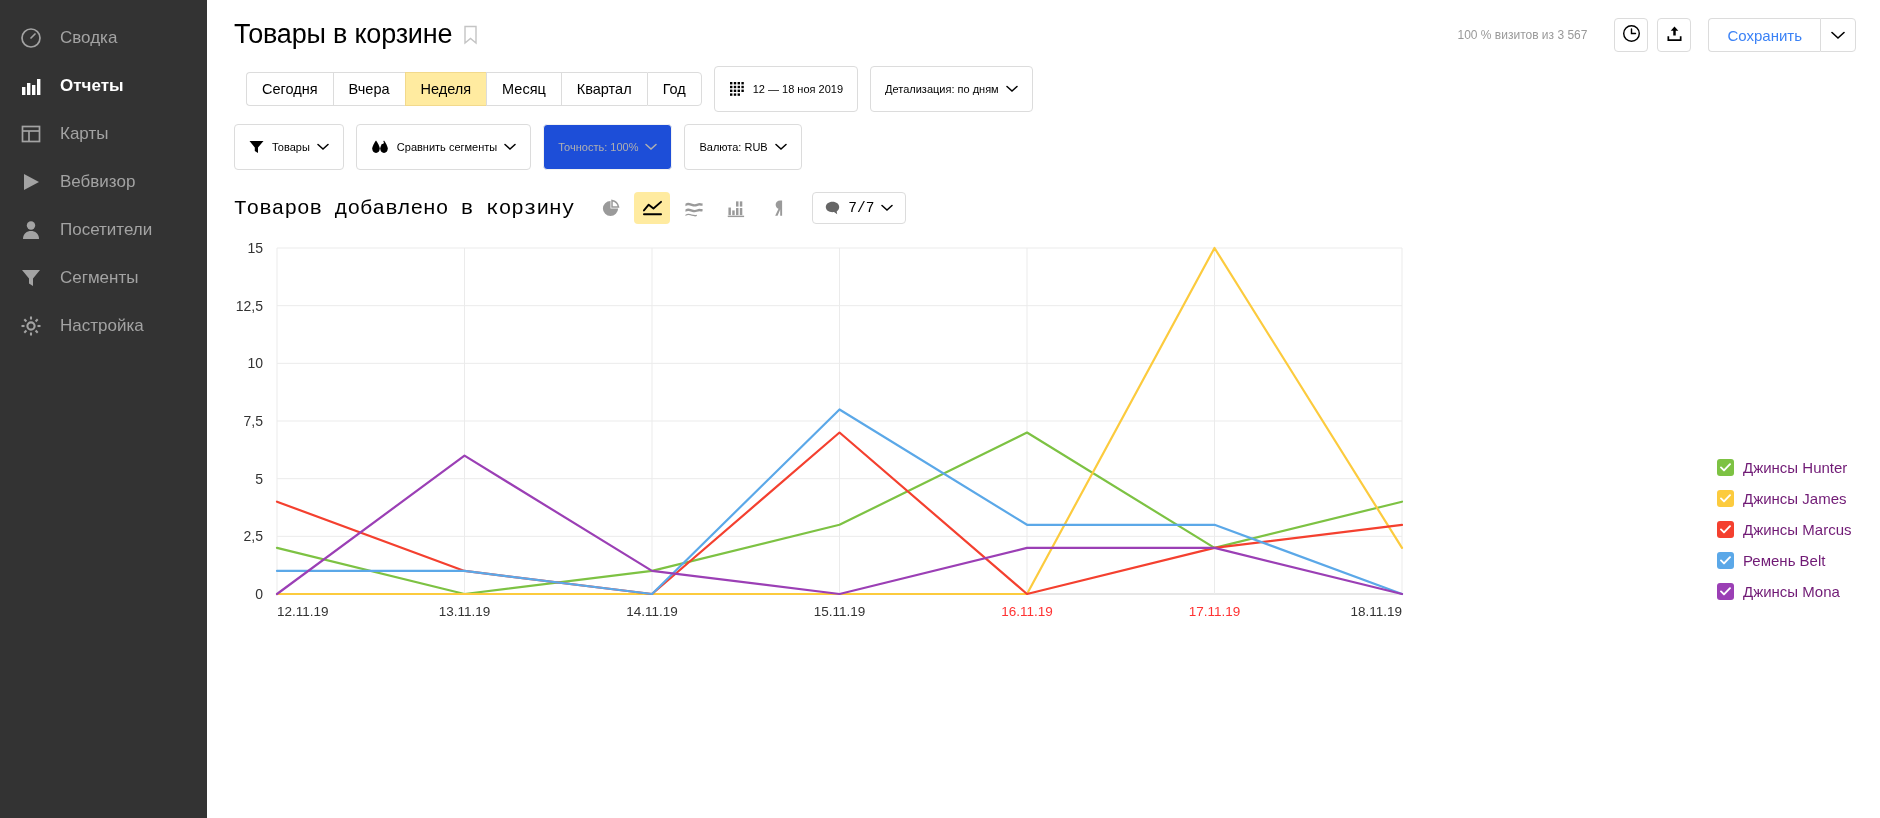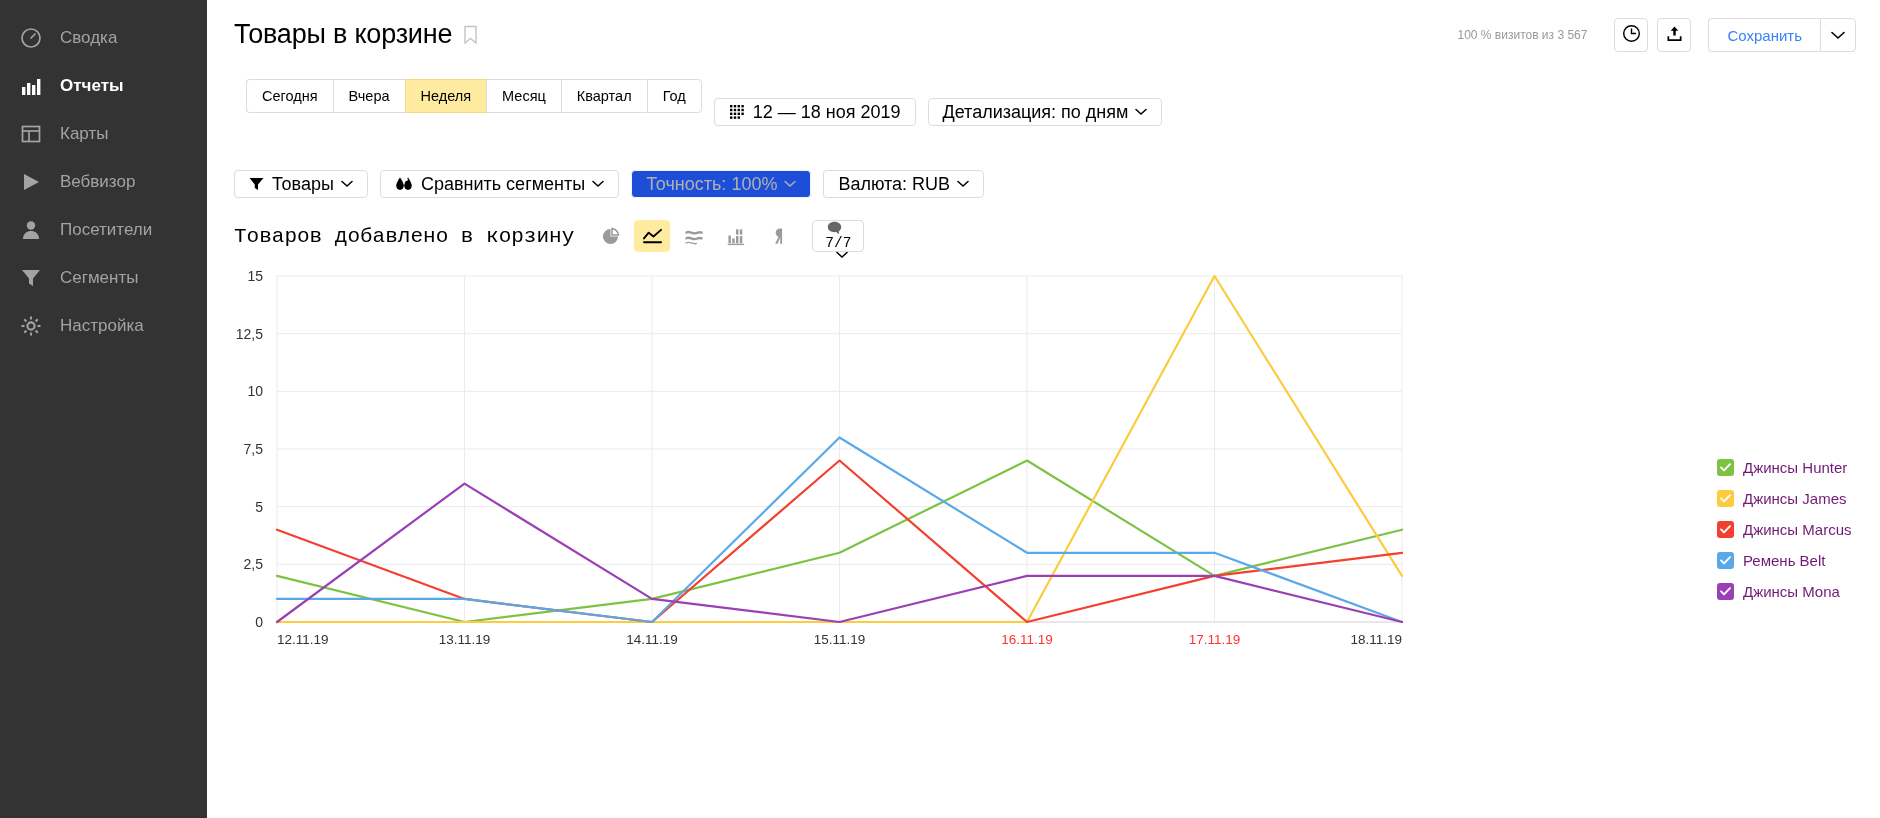--- a/index.html
+++ b/index.html
@@ -81,25 +81,25 @@
     border: 1px solid #dcdcdc; border-right: none;
     background: #fff; font-size: 14.5px; color: #000;
     display: flex; align-items: center; cursor: pointer;
     font-family: inherit; white-space: nowrap;
   }
   .seg-btn:first-child { border-radius: 4px 0 0 4px; margin-left: 12px; }
   .seg-btn:last-child { border-right: 1px solid #dcdcdc; border-radius: 0 4px 4px 0; }
   .seg-btn.selected { background: #ffeba0; border-color: #f2d98c; }
 
   .pill {
-    height: 28px; padding: 0 14px;
+    height: 46px; padding: 0 14px;
     border: 1px solid #dcdcdc; border-radius: 4px;
-    background: #fff; font-size: 18px; color: #000;
+    background: #fff; font-size: 11px; color: #000;
     display: flex; align-items: center; cursor: pointer;
-    margin-left: 12px; font-family: inherit; white-space: nowrap; margin-top: 32px;
+    margin-left: 12px; font-family: inherit; white-space: nowrap;
   }
   .pill.first { margin-left: 0; }
   .pill.disabled { background: #1d4ed8; border-color: #f2f2f2; color: #b0b0b0; cursor: default; }
   .pill .pico { margin-right: 8px; display: flex; align-items: center; }
   .pill .caret { margin-left: 7px; display: flex; align-items: center; }
 
   
   .filter-row {
     display: flex; align-items: center;
     padding-left: 27px; margin-top: 20px; height: 38px;
@@ -125,21 +125,20 @@
     display: flex; align-items: center; justify-content: center;
     margin-right: 6px;
   }
   .viz-btn.active { background: #ffeba0; }
   .metrics-pill {
     height: 32px; padding: 0 12px;
     border: 1px solid #dcdcdc; border-radius: 4px;
     background: #fff; font-size: 14.5px; color: #000;
     display: flex; align-items: center; cursor: pointer; margin-left: 10px;
     font-family: inherit;
-    flex-direction: column;
   }
   .metrics-pill .bubble { margin-right: 8px; display: flex; }
   .metrics-pill .caret { margin-left: 7px; display: flex; }
 
   
   .chart-area { position: relative; margin-top: 6px; height: 420px; }
   .chart-svg { position: absolute; left: 0; top: 0; }
 
   .legend {
     position: absolute; left: 1510px; top: 452px;

